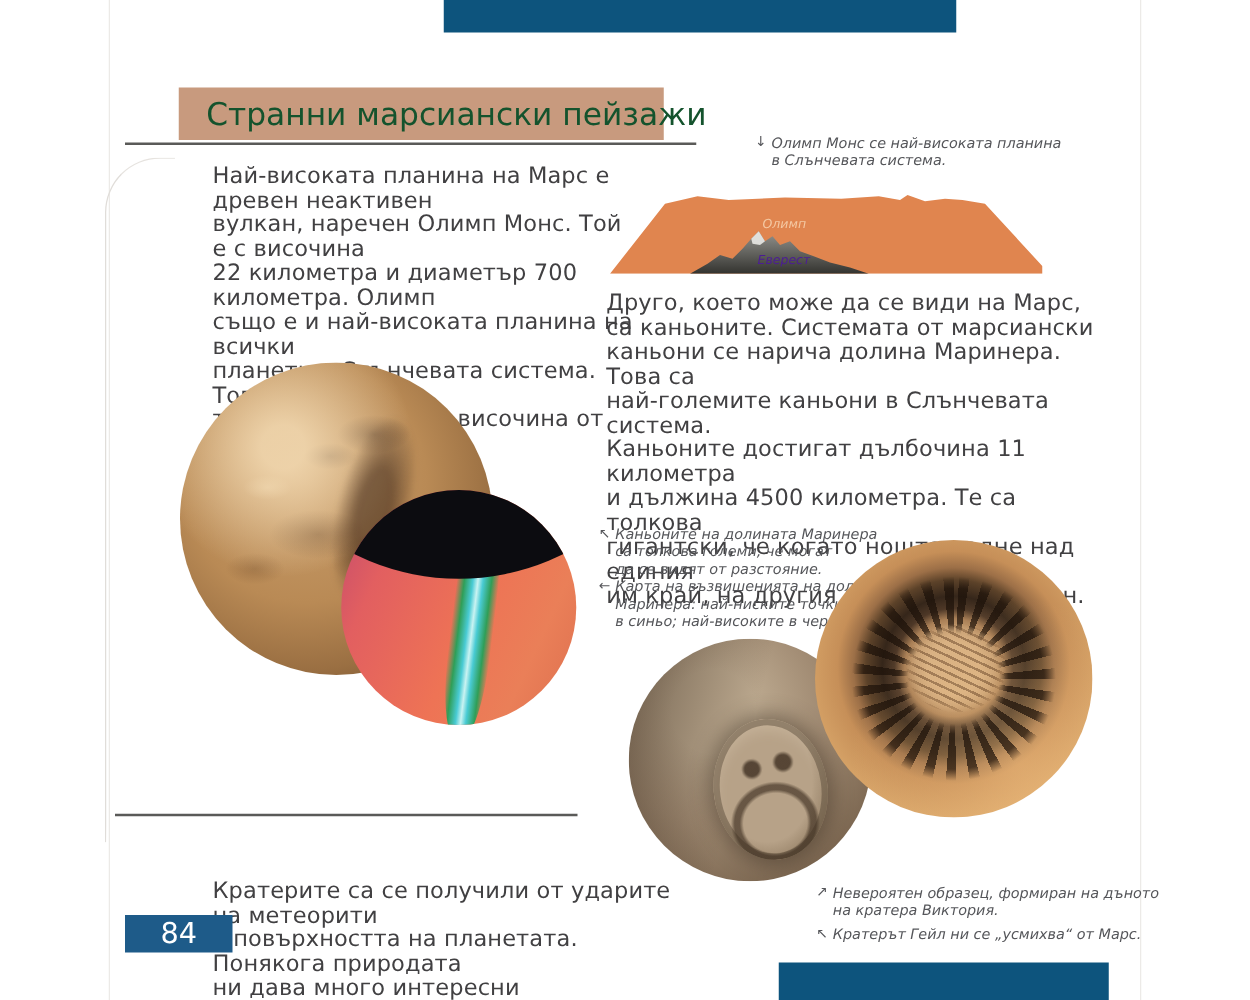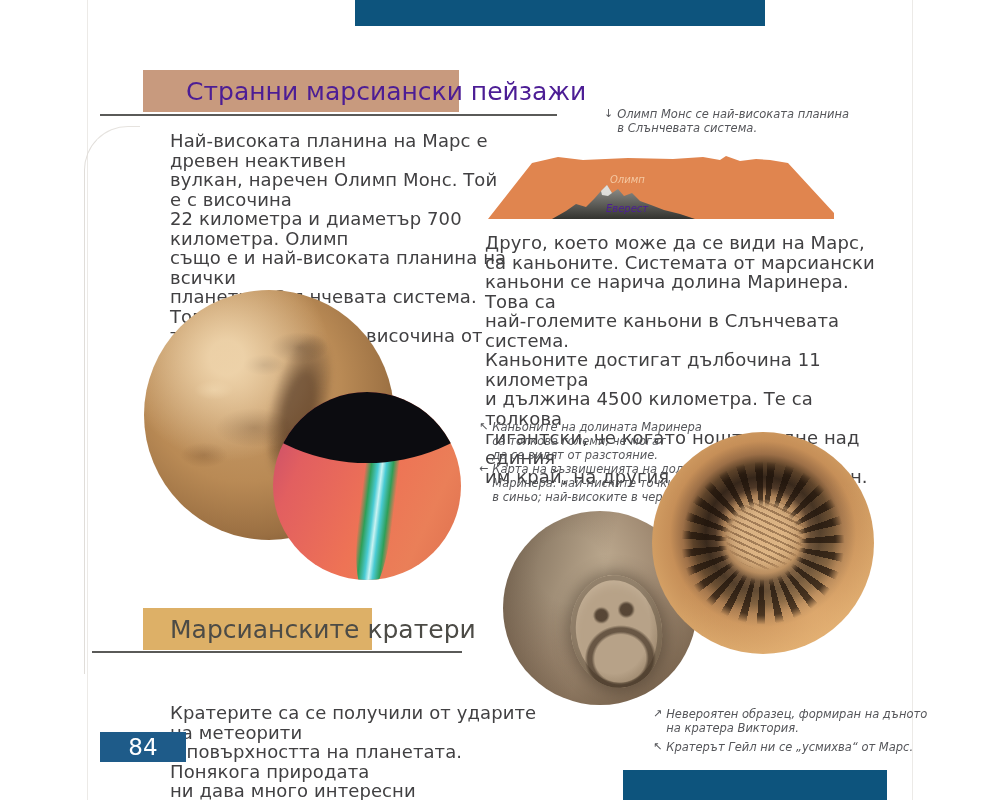--- a/index.html
+++ b/index.html
@@ -19,21 +19,21 @@
 
   .kicker {
     position:absolute; left:158px; top:37px;
     font-size:15px; font-style:italic; font-weight:600; color:#5d89ac;
   }
 
   .banner {
     position:absolute; height:42px; display:flex; align-items:center;
     font-size:25px; white-space:nowrap;
   }
-  .banner.tan { left:143px; top:70px; width:316px; background:#c89a7e; color:#4c1d95; padding-left:43px; }
+  .banner.tan { left:143px; top:70px; width:388px; background:#c89a7e; color:#14532d; padding-left:22px; }
   .banner.gold { left:143px; top:608px; width:229px; background:#ddb067; color:#4c4b46; padding-left:27px; overflow:visible; }
 
   .rule { position:absolute; height:2px; background:#5a5a58; }
   .rule.r1 { left:100px; top:114px; width:457px; }
   .rule.r2 { left:92px; top:651px; width:370px; }
 
   .corner-frame {
     position:absolute; left:84px; top:126px; width:56px; height:548px;
     border-left:1px solid #e0ddd9; border-top:1px solid #e6e3df;
     border-top-left-radius:44px;
@@ -219,21 +219,20 @@
   <div class="caption c-map">
     <span class="arr">←</span>
     <span class="ctext">Карта на възвишенията на долината
 Маринера: най-ниските точки са
 в синьо; най-високите в червено.</span>
   </div>
 
   <div class="gale-crater"></div>
   <div class="victoria-crater"></div>
 
-  <div class="banner gold">Марсианските кратери</div>
   <div class="rule r2"></div>
 
   <div class="para p3">Кратерите са се получили от ударите на метеорити
 в повърхността на планетата. Понякога природата
 ни дава много интересни изображения.</div>
 
   <div class="caption c-victoria">
     <span class="arr">↗</span>
     <span class="ctext">Невероятен образец, формиран на дъното
 на кратера Виктория.</span>

